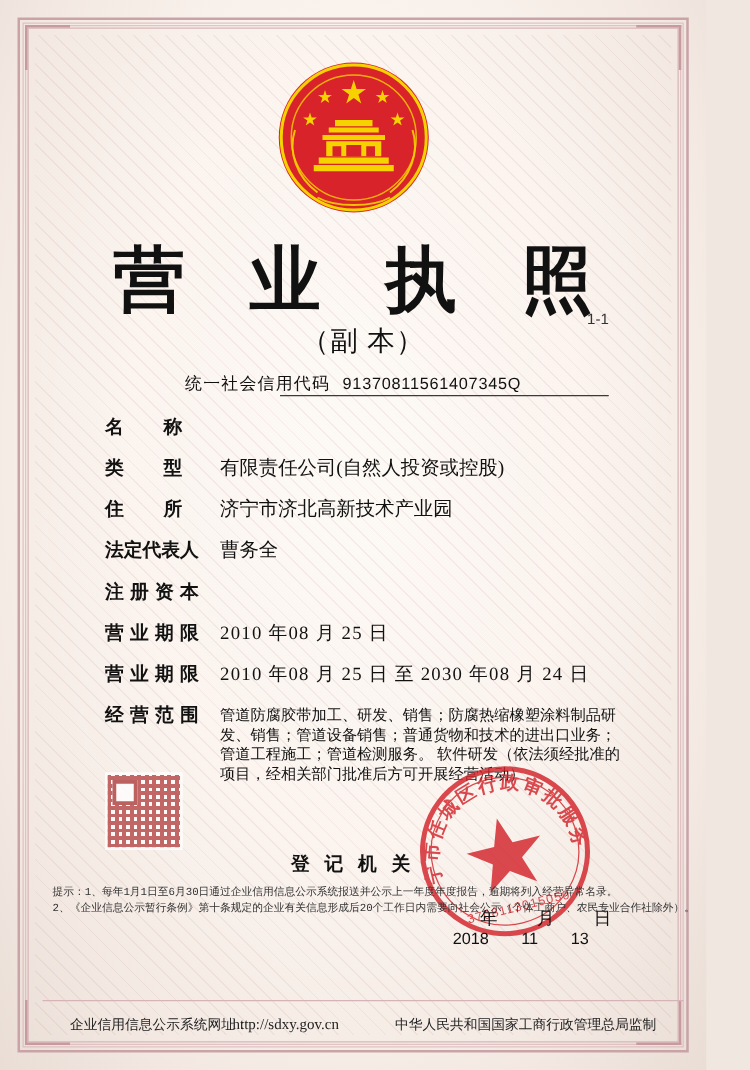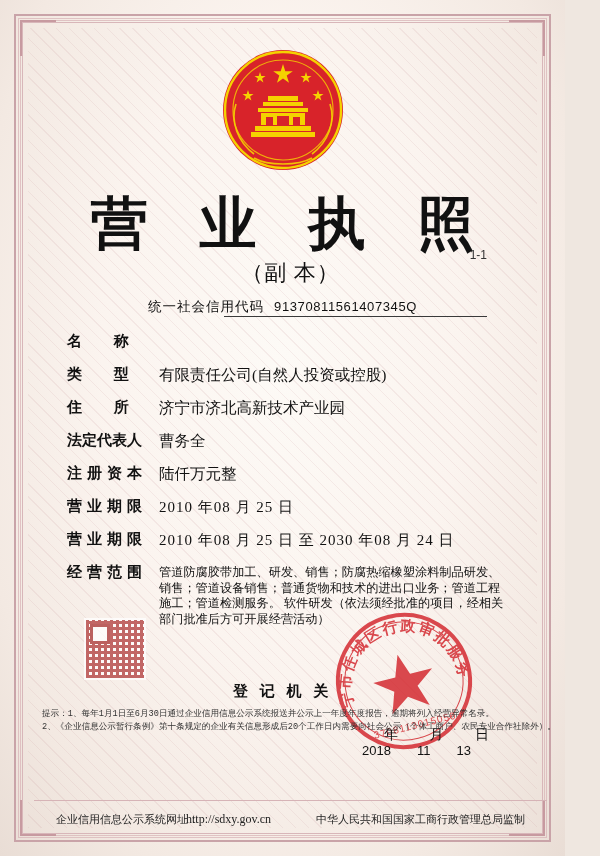--- a/index.html
+++ b/index.html
@@ -80,21 +80,21 @@
   }
   .credit-line .label{letter-spacing:1px;}
   .credit-line .code{margin-left:10px;letter-spacing:.6px;font-family:"Liberation Sans",sans-serif;font-size:13px;}
   .credit-underline{
     position:absolute;left:224px;right:78px;top:316px;
     border-bottom:1px solid #3a3a3a;
   }
 
   
   .fields{
-    position:absolute;left:67px;top:332px;right:60px;
+    position:absolute;left:84px;top:332px;right:60px;
   }
   .row{
     display:flex;
     align-items:flex-start;
     margin-bottom:9px;
     min-height:24px;
   }
   .row .k{
     width:92px;
     flex:0 0 92px;
@@ -275,21 +275,20 @@
     <div class="row">
       <div class="k sp2">住    所</div>
       <div class="v big">济宁市济北高新技术产业园</div>
     </div>
     <div class="row">
       <div class="k">法定代表人</div>
       <div class="v big">曹务全</div>
     </div>
     <div class="row">
       <div class="k sp1">注册资本</div>
-      <div class="v big">陆仟万元整</div>
     </div>
     <div class="row">
       <div class="k sp1">营业期限</div>
       <div class="v date-line">2010 年08 月 25 日</div>
     </div>
     <div class="row">
       <div class="k sp1">营业期限</div>
       <div class="v date-line">2010 年08 月 25 日 至 2030 年08 月 24 日</div>
     </div>
     <div class="row scope">

